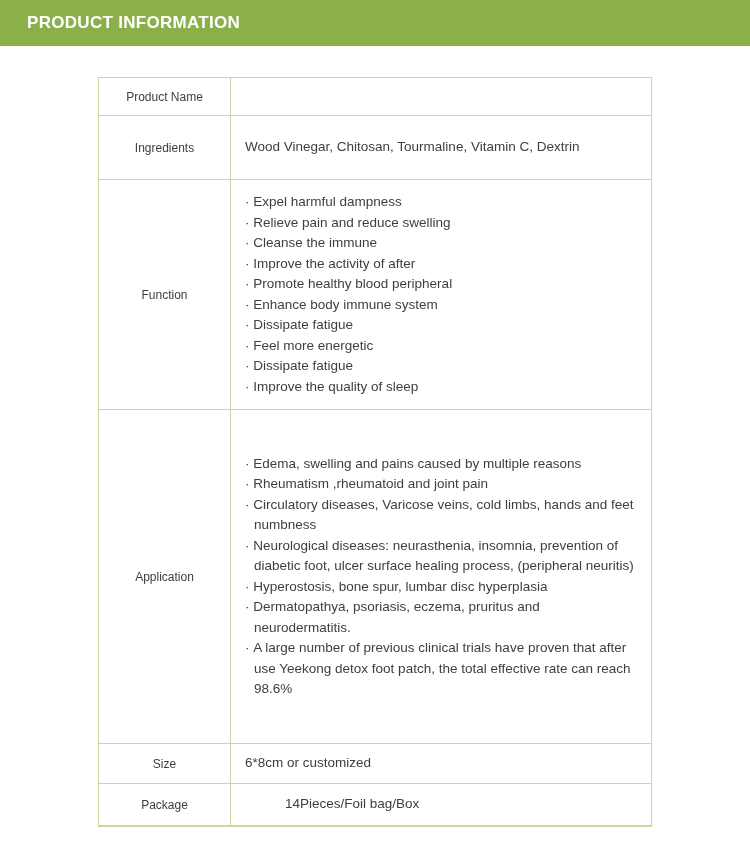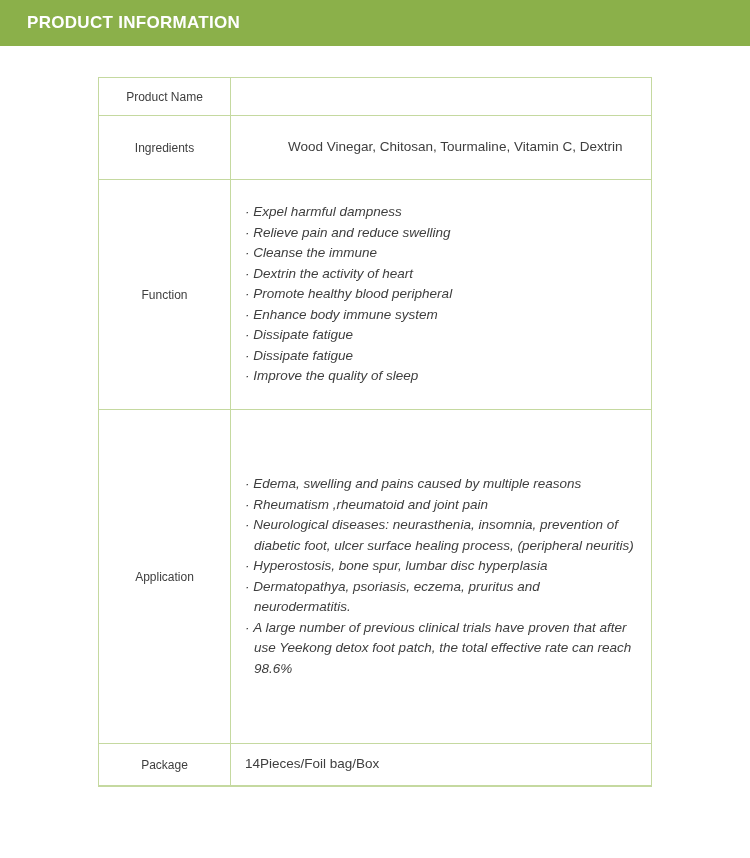--- a/index.html
+++ b/index.html
@@ -39,23 +39,23 @@
     margin: 31px 0 0 98px;
     width: 554px;
     border: 1px solid var(--border);
     border-bottom-width: 2px;
     background: var(--bg);
   }
   .prow {
     display: flex;
     border-bottom: 1px solid var(--border);
   }
-  .prow:last-child { border-bottom: none; }
+  .prow:last-child { border-bottom: none; gap: 40px; }
   .r0 { height: 38px; }
-  .r1 { height: 64px; gap: 43px; }
+  .r1 { height: 64px; }
   .r2 { height: 230px; }
   .r3 { height: 334px; }
   .r4 { height: 40px; }
   .r5 { height: 41px; }
 
   .label-cell {
     width: 132px;
     flex: 0 0 132px;
     border-right: 1px solid var(--border);
     display: flex;
@@ -69,21 +69,20 @@
     display: flex;
     flex-direction: column;
     justify-content: center;
     padding: 6px 12px 6px 14px;
     font-size: 13.5px;
     line-height: 20.5px;
   }
   .bullet-line {
     padding-left: 9px;
     text-indent: -9px;
-    font-style: italic;
   }
   .bullet-line::before { content: var(--bullet); }
 </style>
 </head>
 <body>
 
 <div class="page">
 
   <header class="topbar">
     <h1>PRODUCT INFORMATION</h1>
@@ -101,41 +100,49 @@
         <span>Wood Vinegar, Chitosan, Tourmaline, Vitamin C, Dextrin</span>
       </div>
     </div>
 
     <div class="prow r2">
       <div class="label-cell">Function</div>
       <div class="value-cell">
           <div class="bullet-line">Expel harmful dampness</div>
           <div class="bullet-line">Relieve pain and reduce swelling</div>
           <div class="bullet-line">Cleanse the immune</div>
-          <div class="bullet-line">Dextrin the activity of heart</div>
+          <div class="bullet-line">Improve the activity of after</div>
           <div class="bullet-line">Promote healthy blood peripheral</div>
           <div class="bullet-line">Enhance body immune system</div>
           <div class="bullet-line">Dissipate fatigue</div>
+          <div class="bullet-line">Feel more energetic</div>
           <div class="bullet-line">Dissipate fatigue</div>
           <div class="bullet-line">Improve the quality of sleep</div>
         </div>
     </div>
 
     <div class="prow r3">
       <div class="label-cell">Application</div>
       <div class="value-cell">
           <div class="bullet-line">Edema, swelling and pains caused by multiple reasons</div>
           <div class="bullet-line">Rheumatism ,rheumatoid and joint pain</div>
+          <div class="bullet-line">Circulatory diseases, Varicose veins, cold limbs, hands and feet numbness</div>
           <div class="bullet-line">Neurological diseases: neurasthenia, insomnia, prevention of diabetic foot, ulcer surface healing process, (peripheral neuritis)</div>
           <div class="bullet-line">Hyperostosis, bone spur, lumbar disc hyperplasia</div>
           <div class="bullet-line">Dermatopathya, psoriasis, eczema, pruritus and neurodermatitis.</div>
           <div class="bullet-line">A large number of previous clinical trials have proven that after use Yeekong detox foot patch, the total effective rate can reach 98.6%</div>
         </div>
     </div>
 
+    <div class="prow r4">
+      <div class="label-cell">Size</div>
+      <div class="value-cell">
+        <span>6*8cm or customized</span>
+      </div>
+    </div>
 
     <div class="prow r5">
       <div class="label-cell">Package</div>
       <div class="value-cell">
         <span>14Pieces/Foil bag/Box</span>
       </div>
     </div>
 
   </div>
 </div>

